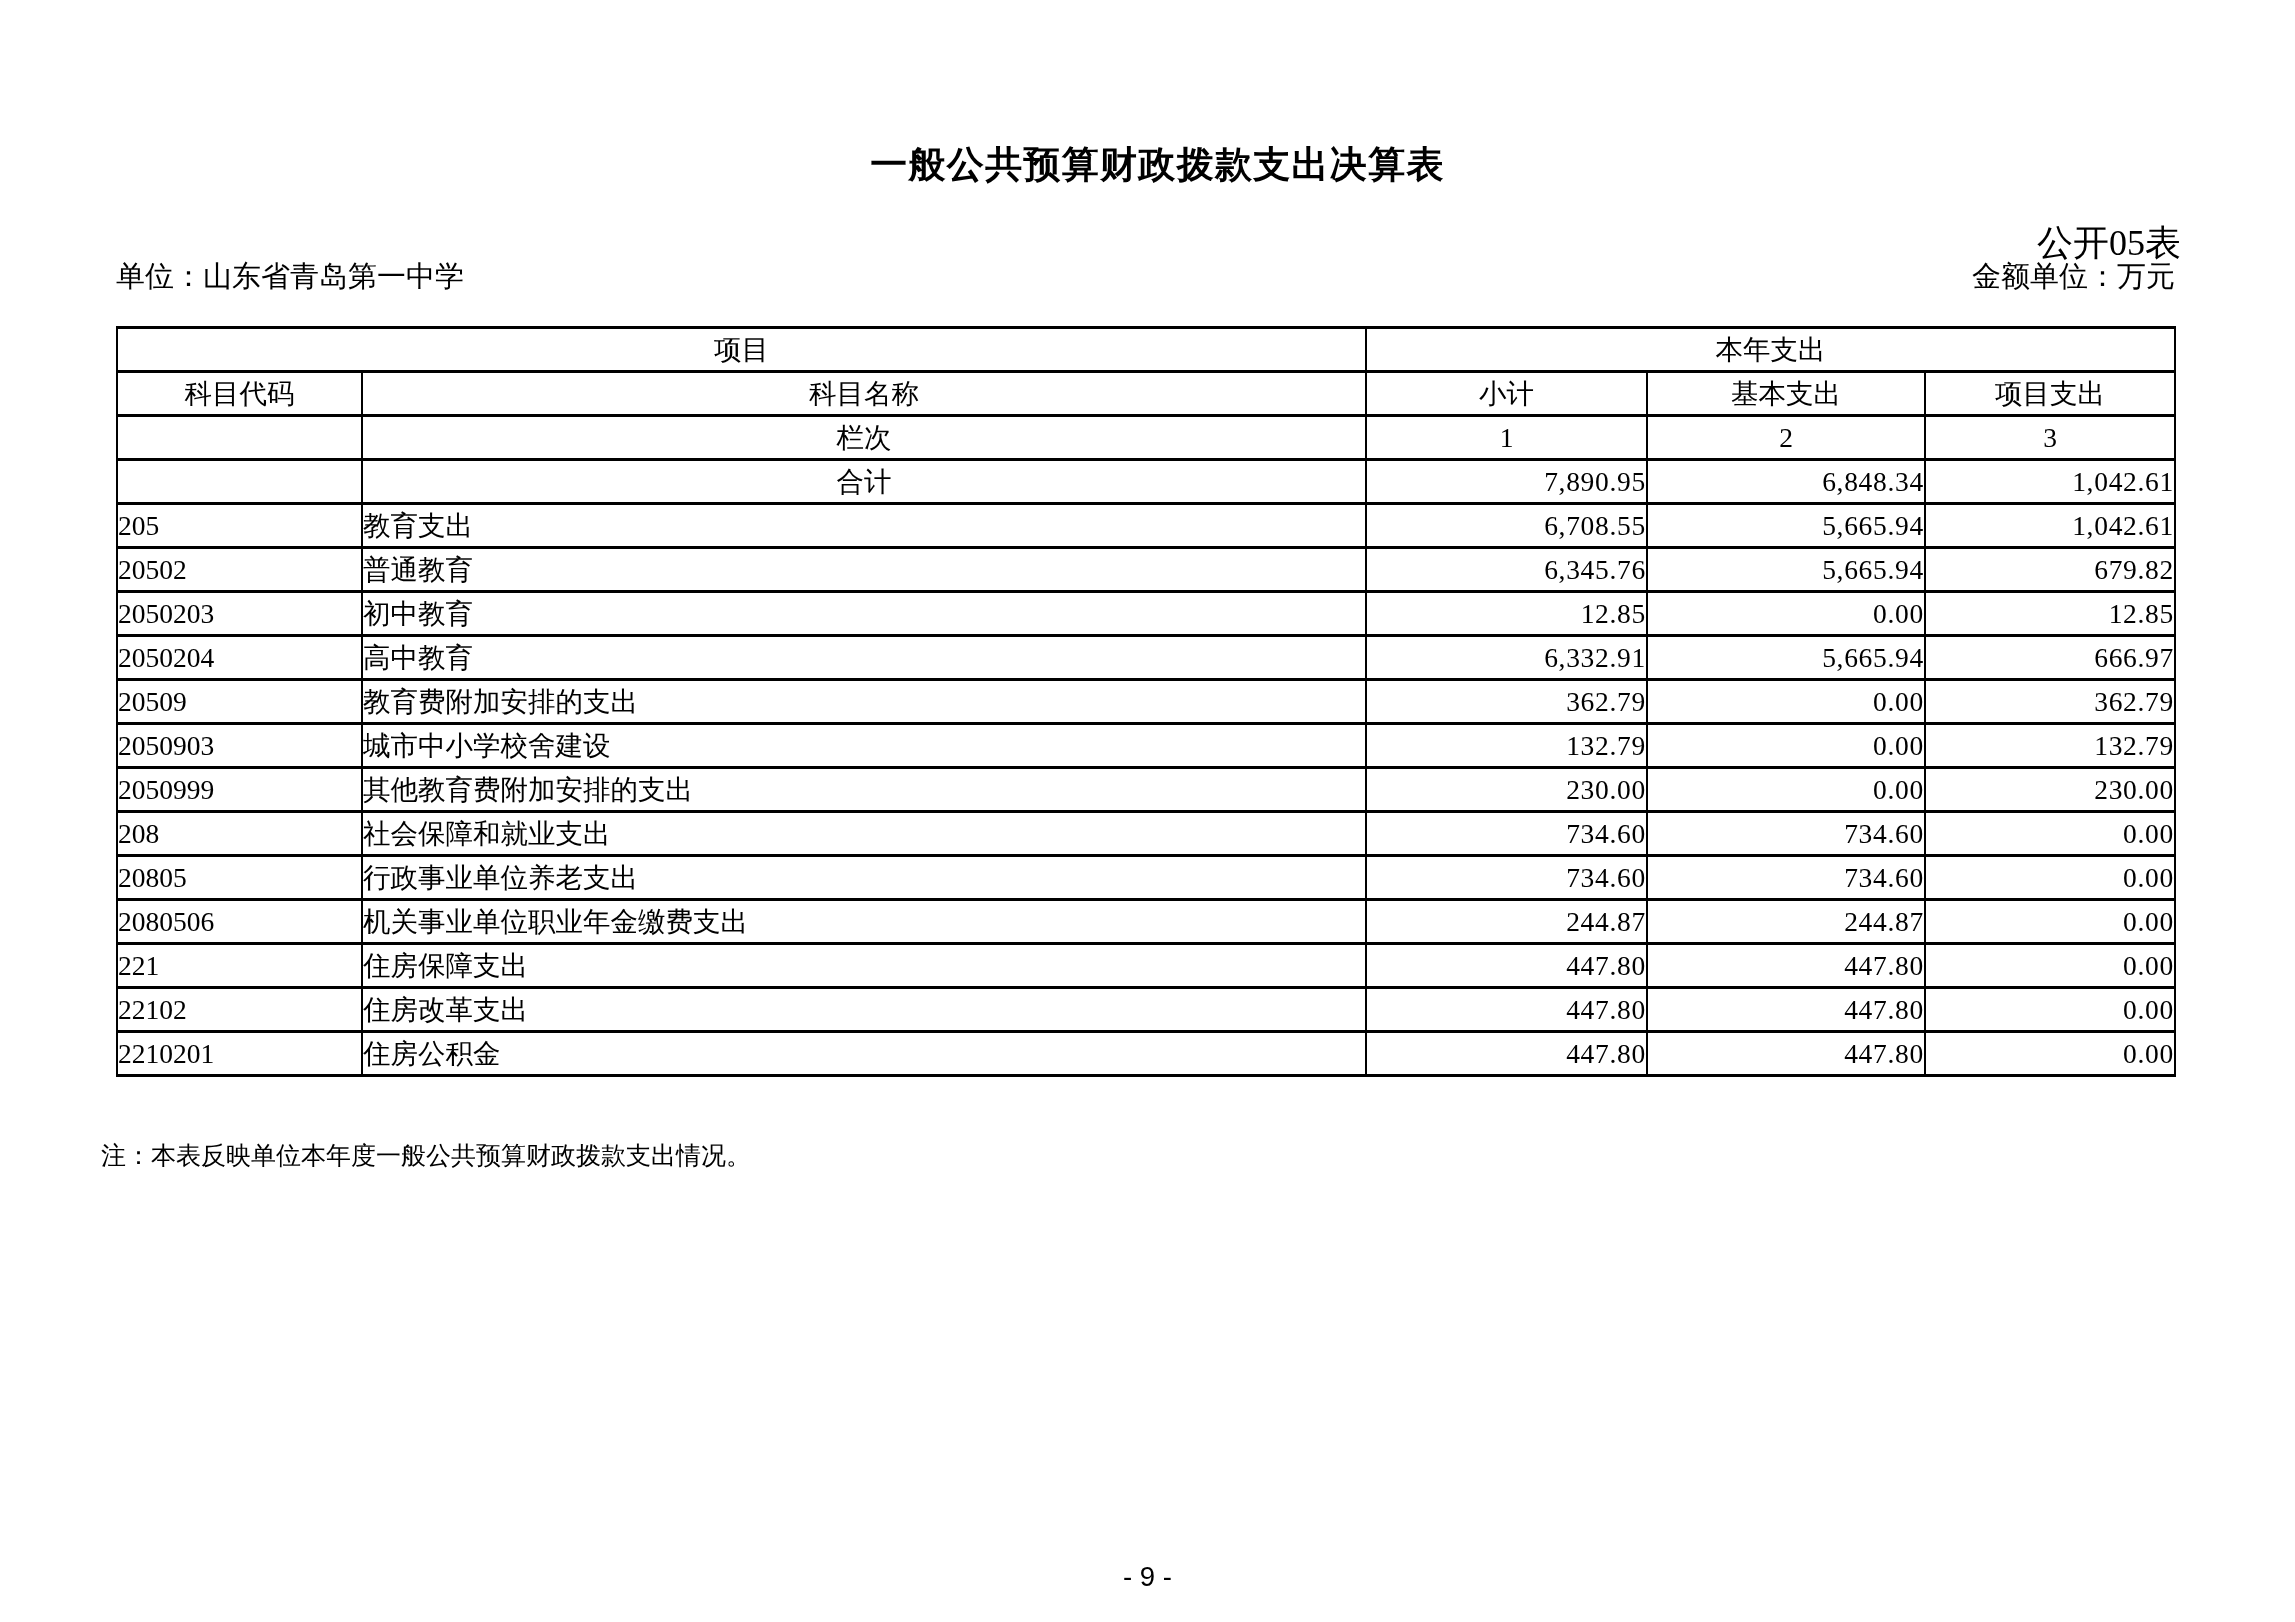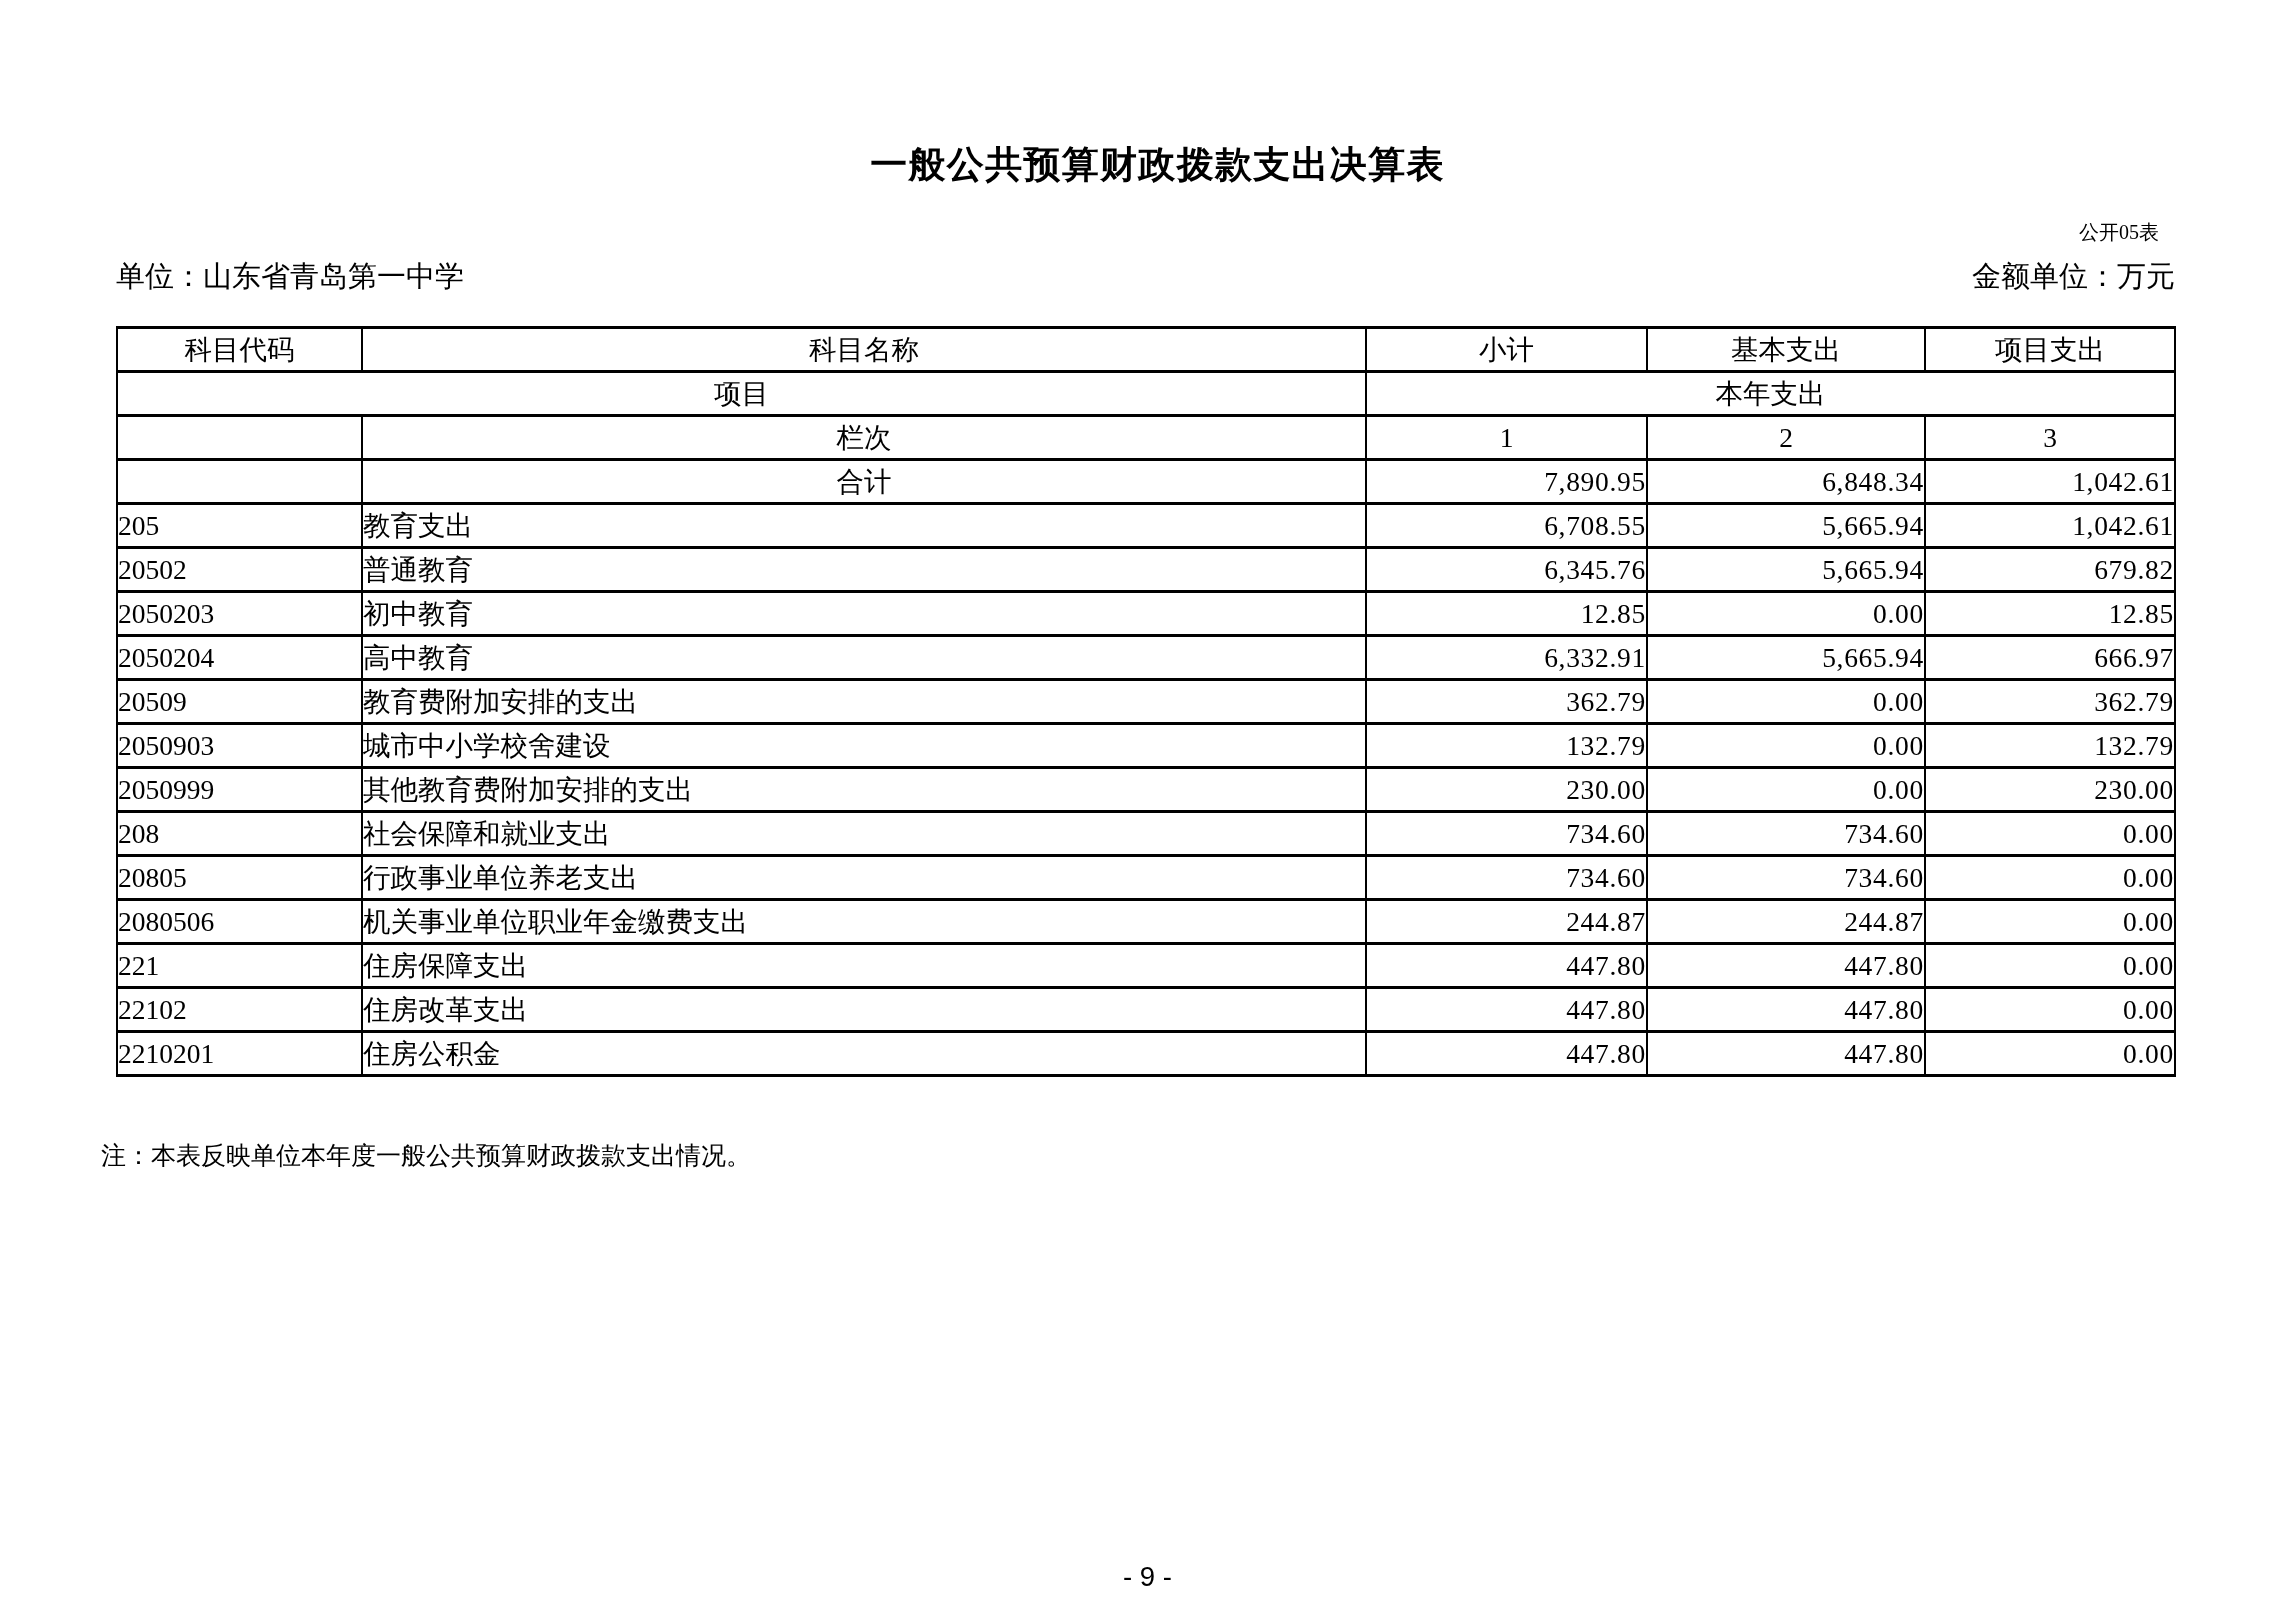--- a/index.html
+++ b/index.html
@@ -8,22 +8,22 @@
     background: #ffffff; color: #000000;
     position: relative;
     font-family: "Liberation Serif", "DejaVu Serif", serif;
   }
   .title {
     position: absolute; top: 130px; left: 0; width: 100%;
     margin: 10px; text-align: center;
     font-size: 37px; font-weight: 700; letter-spacing: 1.3px;
   }
   .table-code {
-    position: absolute; top: 219px; right: 136px;
-    font-size: 20px;
+    position: absolute; top: 219px; right: 114px;
+    font-size: 36px;
   }
   .meta {
     position: absolute; top: 257px; left: 116px; right: 120px;
     display: flex; justify-content: space-between;
     font-size: 29px;
   }
   table.budget {
     position: absolute; top: 326px; left: 116px;
     width: 2058px; border-collapse: collapse; table-layout: fixed;
   }
@@ -65,29 +65,29 @@
 <table class="budget">
   <colgroup>
     <col style="width:245px">
       <col style="width:1004px">
       <col style="width:281px">
       <col style="width:278px">
       <col style="width:250px">
   </colgroup>
   <thead>
     <tr>
+      <th colspan="2">项目</th>
+      <th colspan="3">本年支出</th>
+    </tr>
+    <tr>
       <th>科目代码</th>
       <th>科目名称</th>
       <th>小计</th>
       <th>基本支出</th>
       <th>项目支出</th>
-    </tr>
-    <tr>
-      <th colspan="2">项目</th>
-      <th colspan="3">本年支出</th>
     </tr>
     <tr>
       <td></td>
       <td class="center">栏次</td>
       <td class="center">1</td>
       <td class="center">2</td>
       <td class="center">3</td>
     </tr>
   </thead>
   <tbody>

